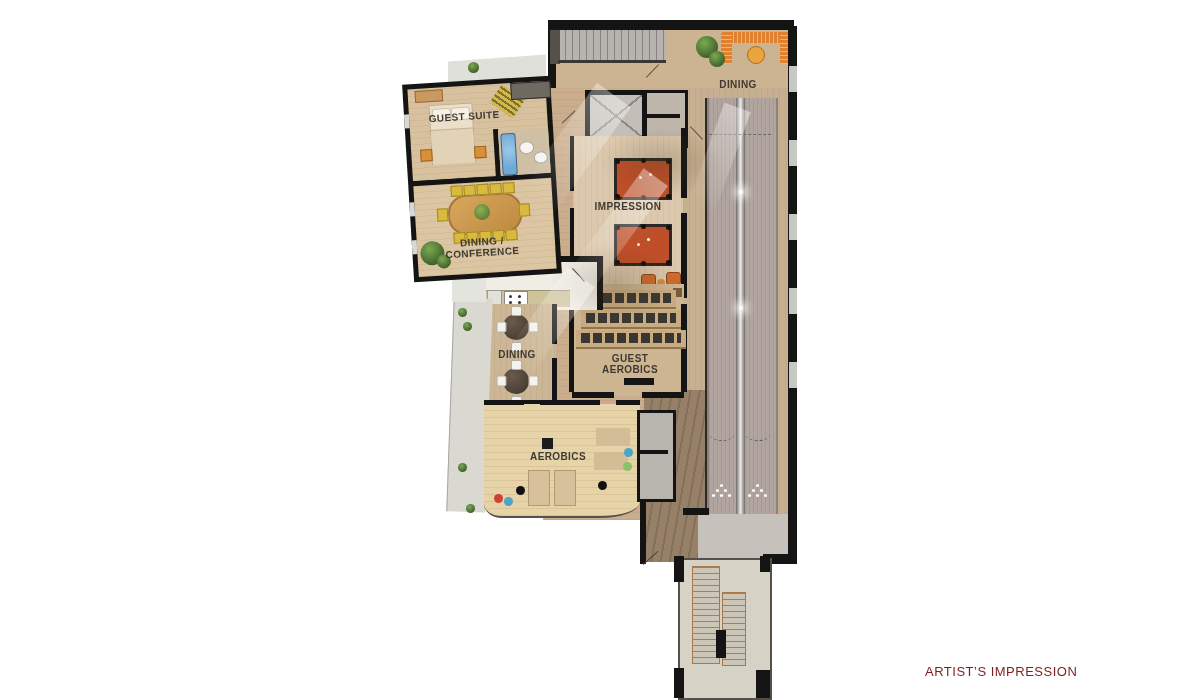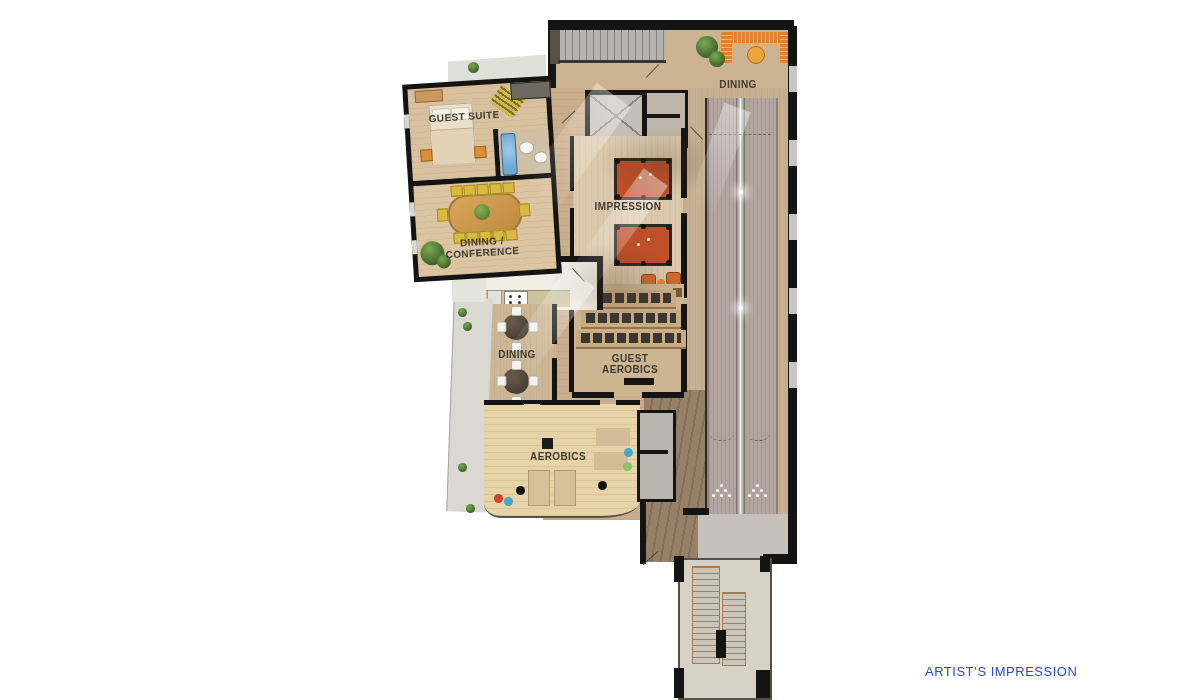--- a/index.html
+++ b/index.html
@@ -3,21 +3,21 @@
 <meta charset="utf-8">
 <style>
   html,body{margin:0;padding:0}
   body{width:1200px;height:700px;background:#ffffff;overflow:hidden;position:relative;
        font-family:"Liberation Sans",sans-serif}
   .abs{position:absolute}
   .wall{position:absolute;background:#141414}
   .label{position:absolute;transform:translate(-50%,-50%);
          font:bold 10px/1.2 "Liberation Sans",sans-serif;color:#3e3a33;
          letter-spacing:.4px;white-space:nowrap;text-align:center;z-index:40}
-  .caption{position:absolute;font:13px "Liberation Sans",sans-serif;color:#1d4ed8;
+  .caption{position:absolute;font:13px "Liberation Sans",sans-serif;color:#7f1d1d;
            letter-spacing:.5px}
   .ball{position:absolute;border-radius:50%}
   .plant{position:absolute;border-radius:50%;
          background:radial-gradient(circle at 38% 32%,#79a952,#42642a 70%,#2c461a)}
   .pocket{position:absolute;width:5px;height:5px;background:#14100d;border-radius:50%}
   .cchair{position:absolute;width:9px;height:8px;background:#f4f2ec;
           border:1px solid #b3afa6;border-radius:2px}
   .trow{position:absolute;background:#c9ab82;border-bottom:2px solid #8f7450}
   .trow .seats{position:absolute;left:5px;right:5px;top:3px;height:10px;
           background:repeating-linear-gradient(90deg,#3a3733 0 9px,rgba(0,0,0,0) 9px 12px)}

